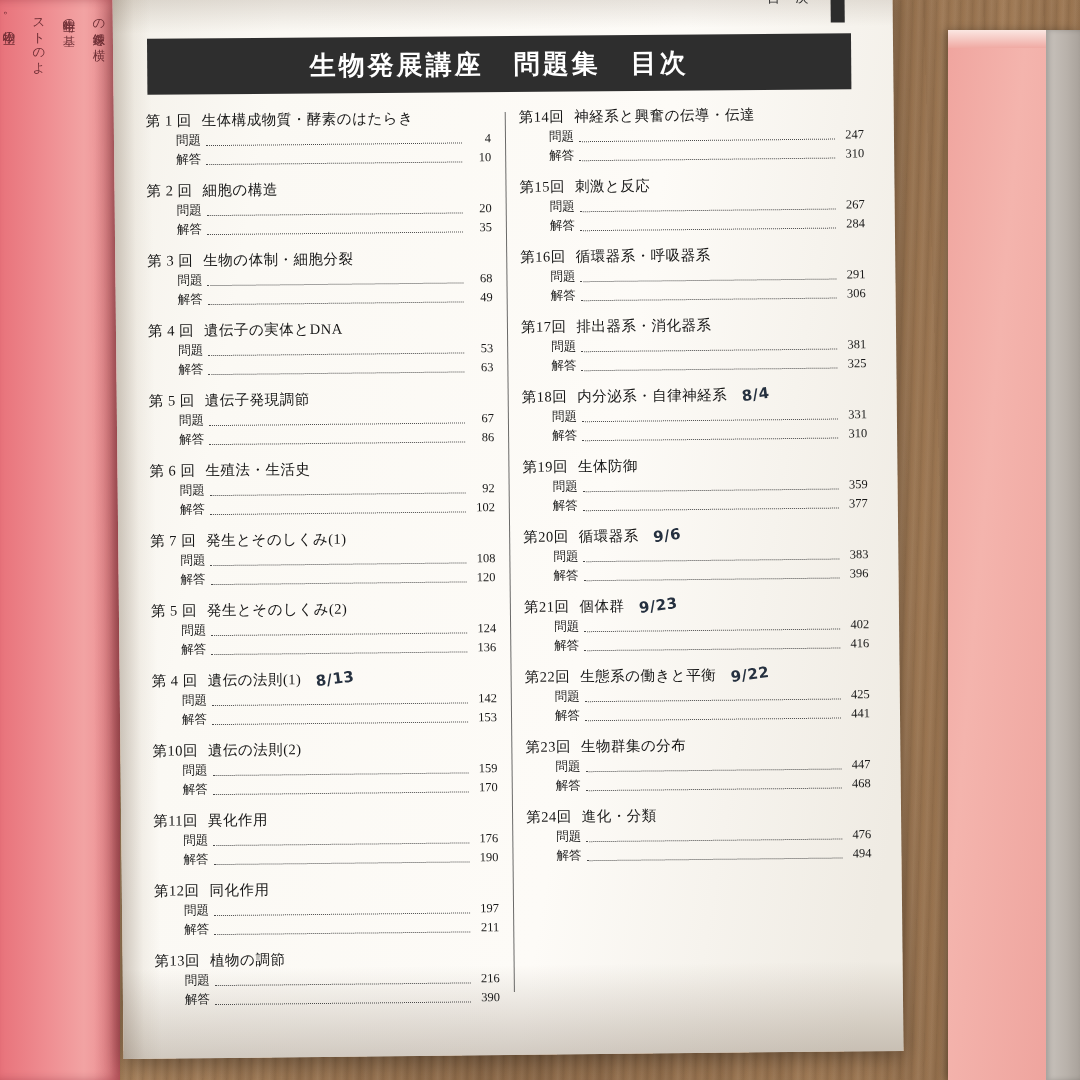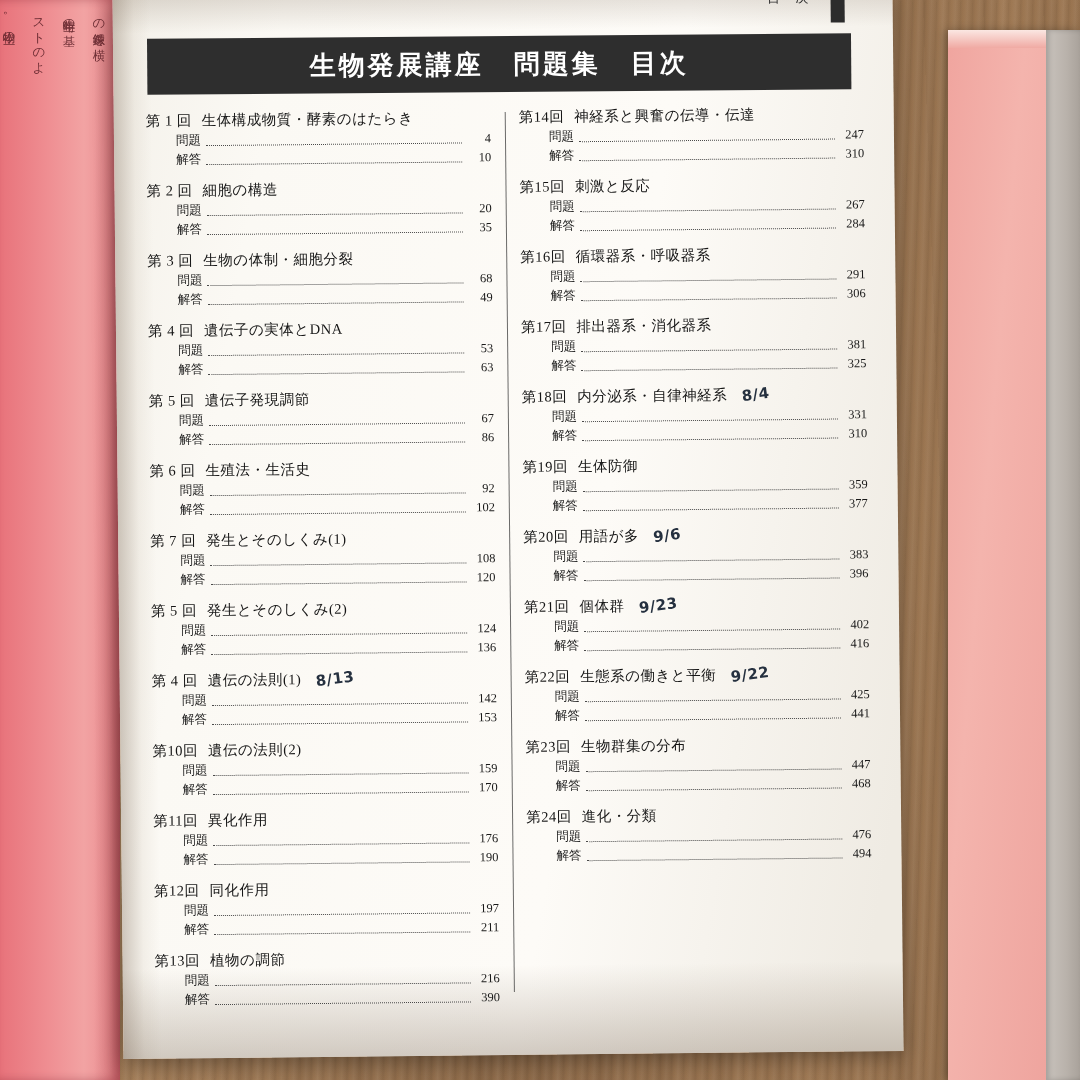--- a/index.html
+++ b/index.html
@@ -515,21 +515,21 @@
             </div>
             <div class="row">
               <span class="lbl">解答</span>
               <span class="dots"></span>
               <span class="pg">377</span>
             </div>
           </div>
           <div class="entry">
             <div class="head">
               <span class="no">第20回</span>
-              <span class="nm">用語が多</span>
+              <span class="nm">循環器系</span>
               <span class="hand">9/6</span>
             </div>
             <div class="row">
               <span class="lbl">問題</span>
               <span class="dots"></span>
               <span class="pg">383</span>
             </div>
             <div class="row">
               <span class="lbl">解答</span>
               <span class="dots"></span>

